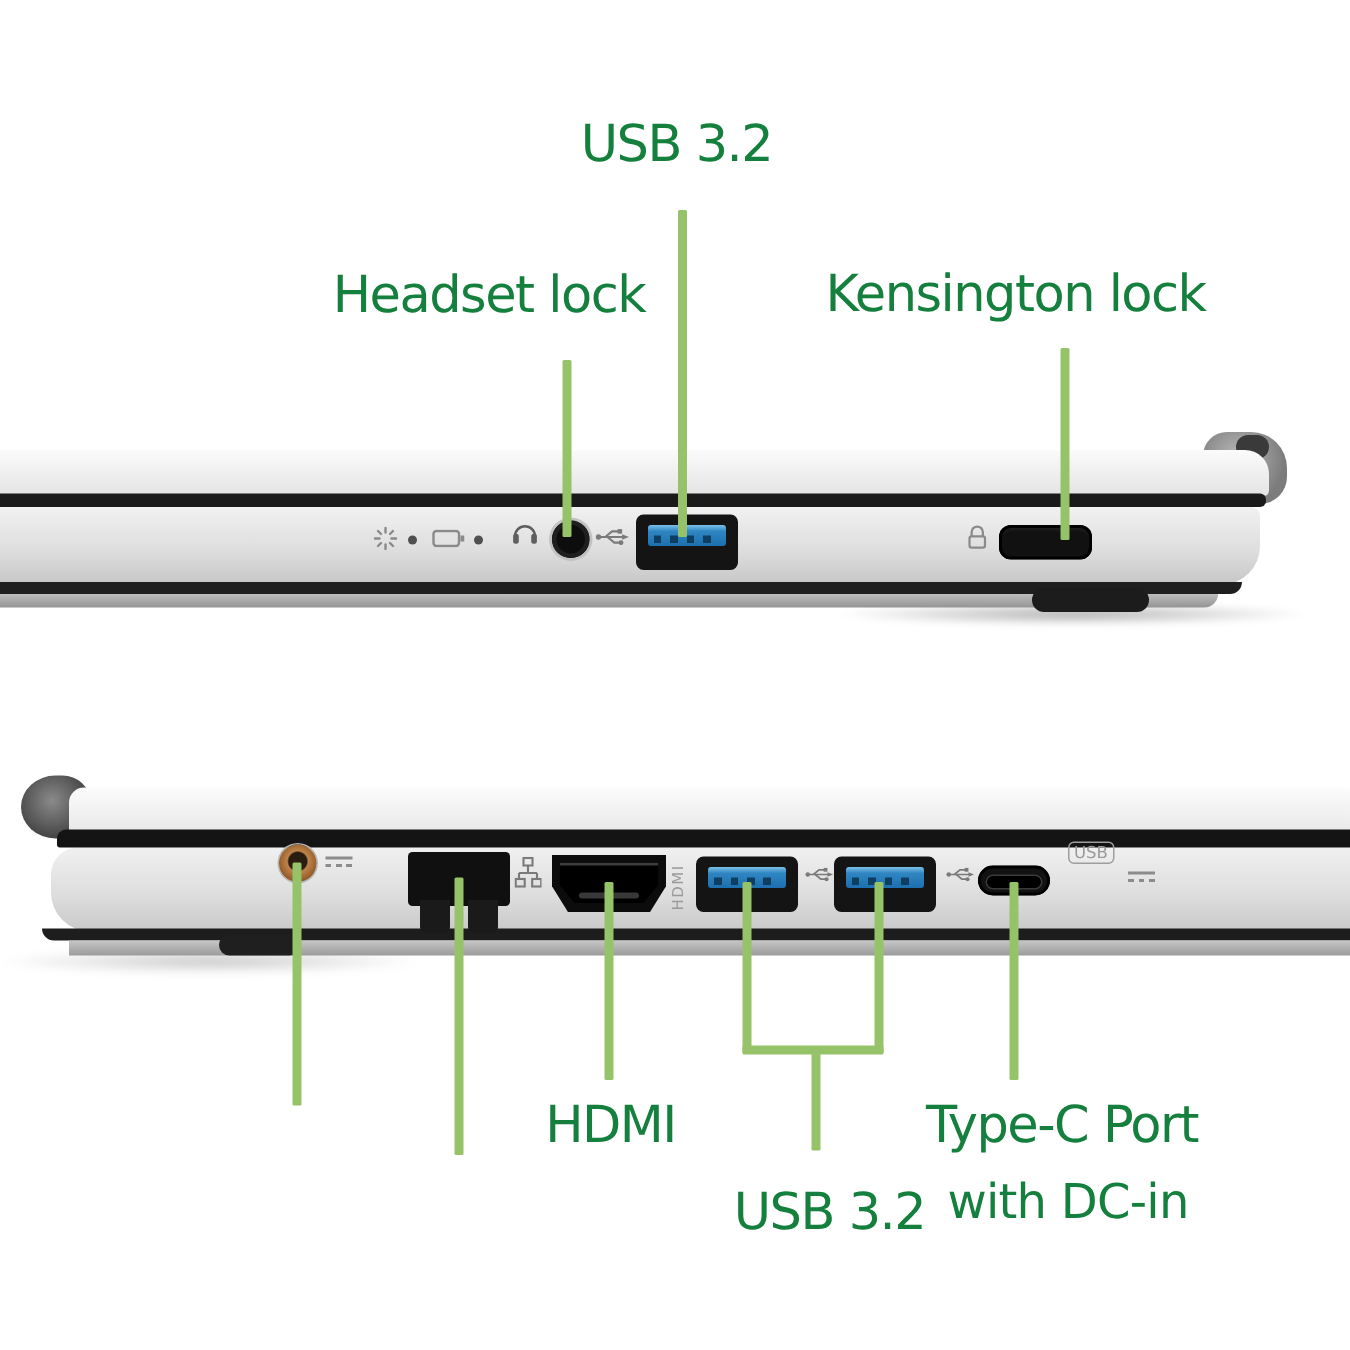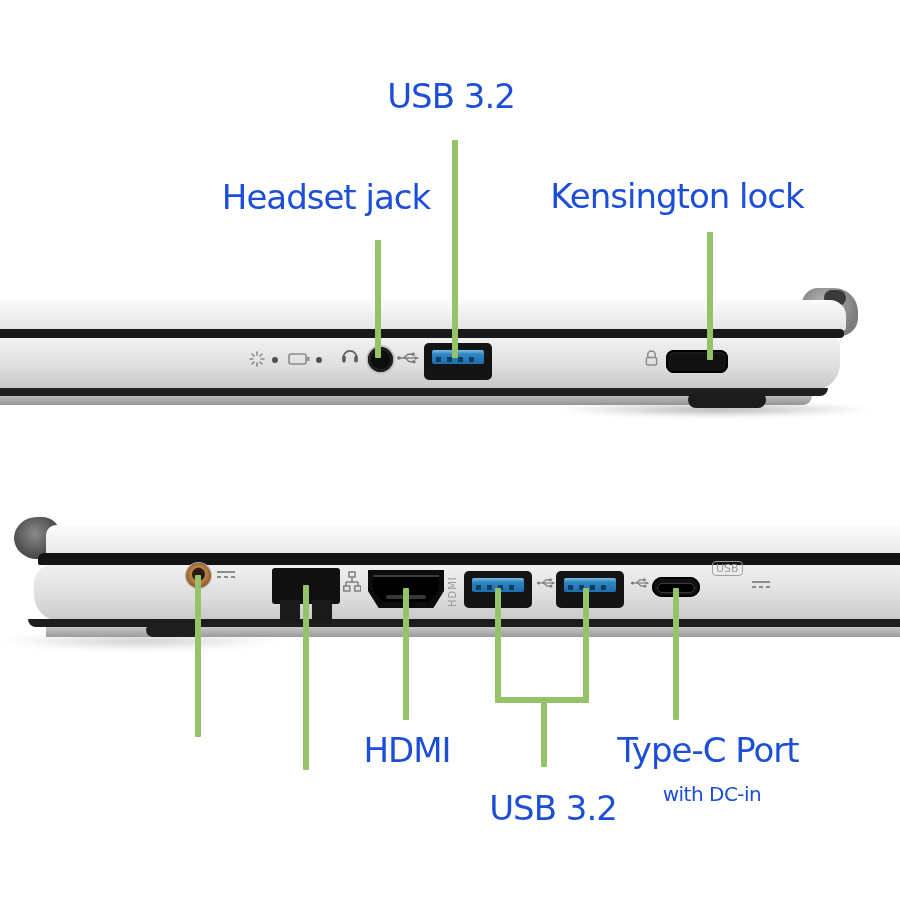--- a/index.html
+++ b/index.html
@@ -1,21 +1,21 @@
 <!DOCTYPE html>
 <html><head>
 <meta charset="utf-8">
 <style>
   html,body{margin:0;padding:0;background:#ffffff;}
   .stage{position:relative;width:900px;height:900px;background:#ffffff;overflow:hidden;
          font-family:"DejaVu Sans","Liberation Sans",sans-serif;}
   
   .lbl{position:absolute;transform:translateX(-50%);white-space:nowrap;z-index:40;
-       color:#1d4ed8;font-size:34px;letter-spacing:-1px;}
-  .lbl.sub{font-size:20px;letter-spacing:-0.5px;}
+       color:#15803d;font-size:34px;letter-spacing:-1px;}
+  .lbl.sub{font-size:32px;letter-spacing:-0.5px;}
   
   .cl{position:absolute;width:6px;background:#96c369;z-index:30;border-radius:1px;}
   .clh{position:absolute;height:6px;background:#96c369;z-index:30;border-radius:1px;}
   
   .laptop{position:absolute;left:0;width:900px;z-index:5;}
   .part{position:absolute;}
   
   .lt-hinge{left:802px;top:-8px;width:56px;height:48px;border-radius:16px 24px 18px 10px;
             background:radial-gradient(circle at 42% 38%,#bcbcbc,#7c7c7c 70%);z-index:1;}
   .lt-hinge-notch{left:824px;top:-6px;width:22px;height:16px;border-radius:8px;background:#3a3a3a;z-index:1;}
@@ -79,21 +79,21 @@
       background:repeating-linear-gradient(90deg,#8c8c8c 0 4px,transparent 4px 7px);}
   .led{position:absolute;width:6px;height:6px;border-radius:50%;background:#4f4f4f;z-index:11;}
   .icon{position:absolute;z-index:11;}
 </style>
 </head>
 <body>
 
 <div class="stage">
 
   <div class="lbl" style="left:451px;top:76px">USB 3.2</div>
-  <div class="lbl" style="left:326px;top:177px">Headset jack</div>
+  <div class="lbl" style="left:326px;top:177px">Headset lock</div>
   <div class="lbl" style="left:677px;top:176px">Kensington lock</div>
 
   <div class="cl" style="left:452px;top:140px;height:218px"></div>
   <div class="cl" style="left:375px;top:240px;height:118px"></div>
   <div class="cl" style="left:707px;top:232px;height:128px"></div>
 
   <div class="laptop" style="top:296px;height:130px">
     <div class="part lt-shadow"></div>
     <div class="part lt-hinge"></div>
     <div class="part lt-hinge-notch"></div>

